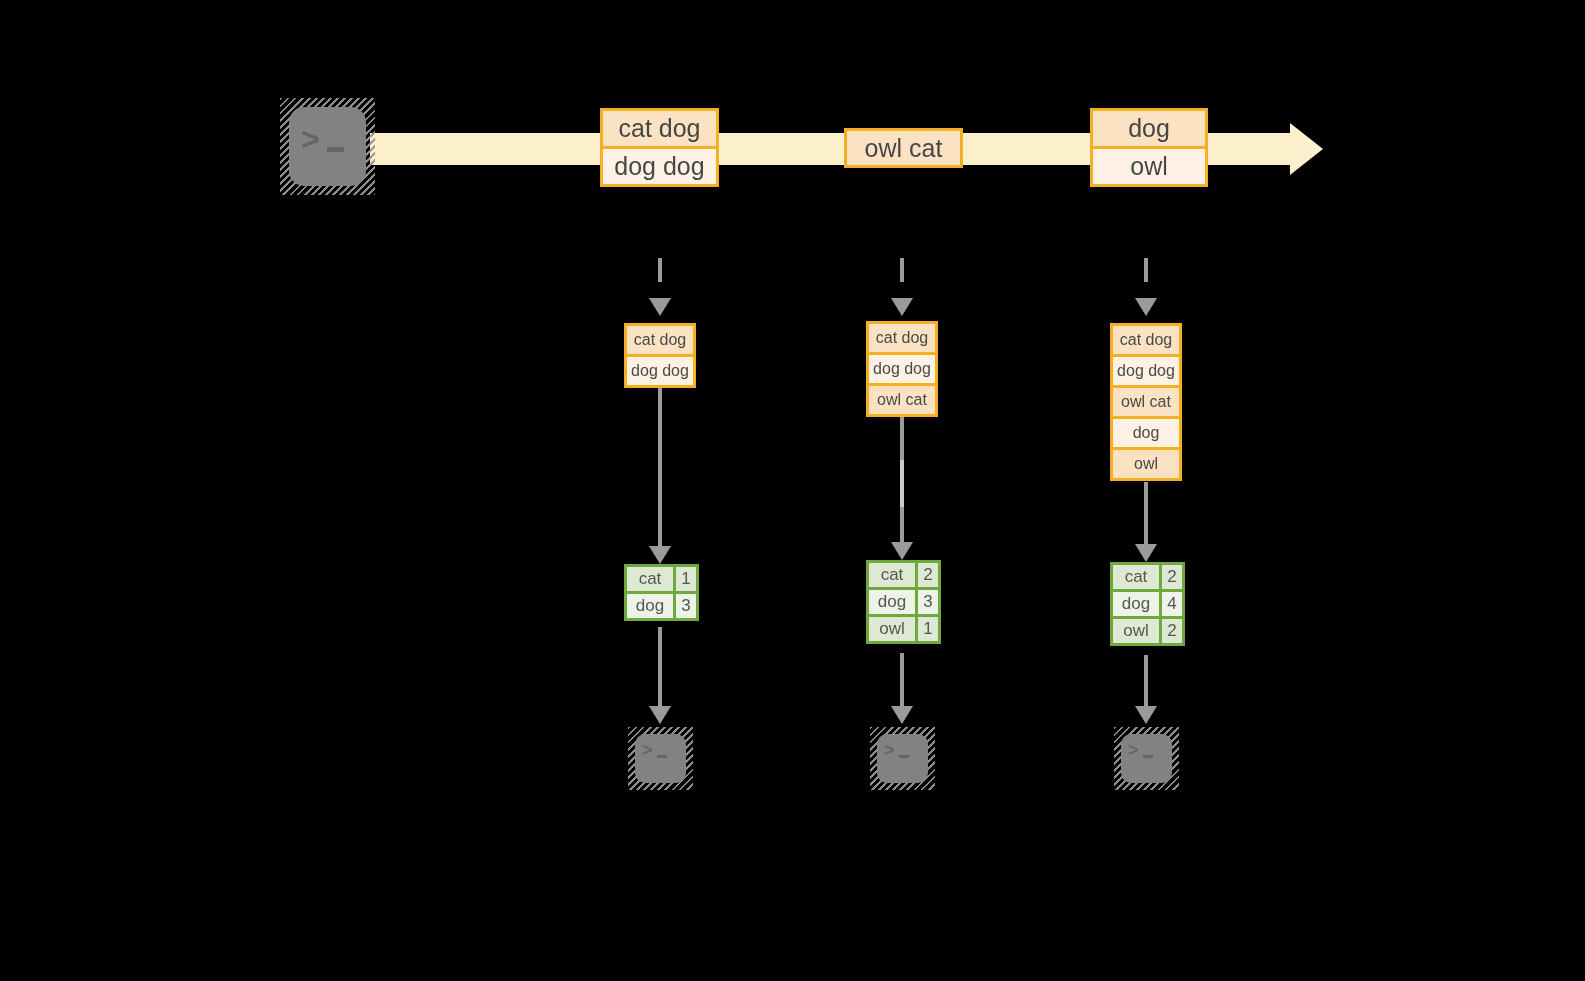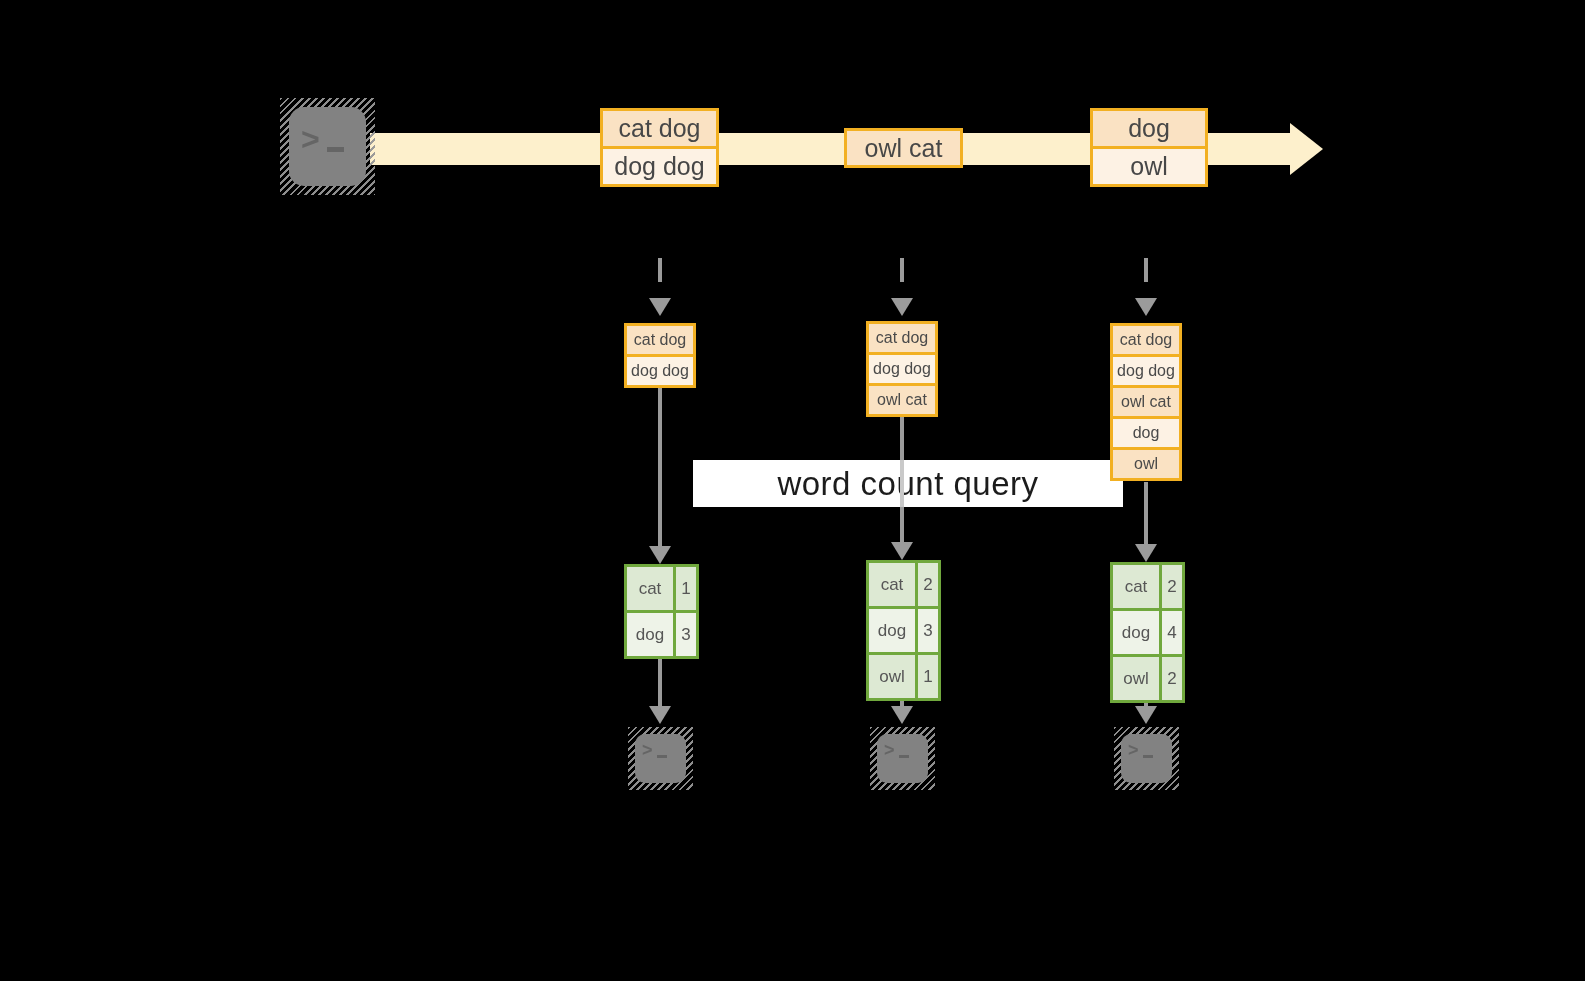--- a/index.html
+++ b/index.html
@@ -40,21 +40,21 @@
   .vline.over-banner{background:#c9c9c9;z-index:4;}
 
   
   .banner{position:absolute;left:693px;top:460px;width:430px;height:47px;background:#ffffff;z-index:2;
           display:flex;align-items:center;justify-content:center;}
   .banner span{font-size:33px;font-weight:300;color:#1c1c1c;letter-spacing:0.5px;}
 
   
   .gtable{position:absolute;z-index:4;background:#70a83d;padding:3px;display:grid;
           grid-template-columns:46px 20px;gap:3px;}
-  .gtable .gc{display:flex;align-items:center;justify-content:center;height:43px;
+  .gtable .gc{display:flex;align-items:center;justify-content:center;height:24px;
               font-size:17px;color:#565656;background:#eef3e8;}
   .gtable .gc.dark{background:#dde9d3;}
 
   
   .term{position:absolute;z-index:4;
         background:repeating-linear-gradient(135deg,rgba(150,150,150,0.95) 0 2px,transparent 2px 5px);}
   .term-inner{position:absolute;background:#828282;}
   .term.icon-lg .term-inner{left:9px;top:9px;right:9px;bottom:9px;border-radius:15px;}
   .term.icon-sm .term-inner{left:7px;top:7px;right:7px;bottom:7px;border-radius:10px;}
   .gt{position:absolute;font-weight:700;color:#656565;line-height:1;}
@@ -108,23 +108,20 @@
     <div class="cell dark">owl cat</div>
   </div>
   <div class="stack" style="left:1110px;top:323px">
     <div class="cell dark">cat dog</div>
     <div class="cell">dog dog</div>
     <div class="cell dark">owl cat</div>
     <div class="cell">dog</div>
     <div class="cell dark">owl</div>
   </div>
 
-  <div class="banner">
-    <span>word count query</span>
-  </div>
 
   <div class="vline" style="left:658px;top:386px;height:160px"></div>
   <div class="head" style="left:649px;top:546px"></div>
   <div class="vline" style="left:900px;top:417px;height:126px"></div>
   <div class="vline over-banner" style="left:900px;top:460px;height:47px"></div>
   <div class="head" style="left:891px;top:542px"></div>
   <div class="vline" style="left:1144px;top:482px;height:62px"></div>
   <div class="head" style="left:1135px;top:544px"></div>
 
   <div class="gtable" style="left:624px;top:564px">

